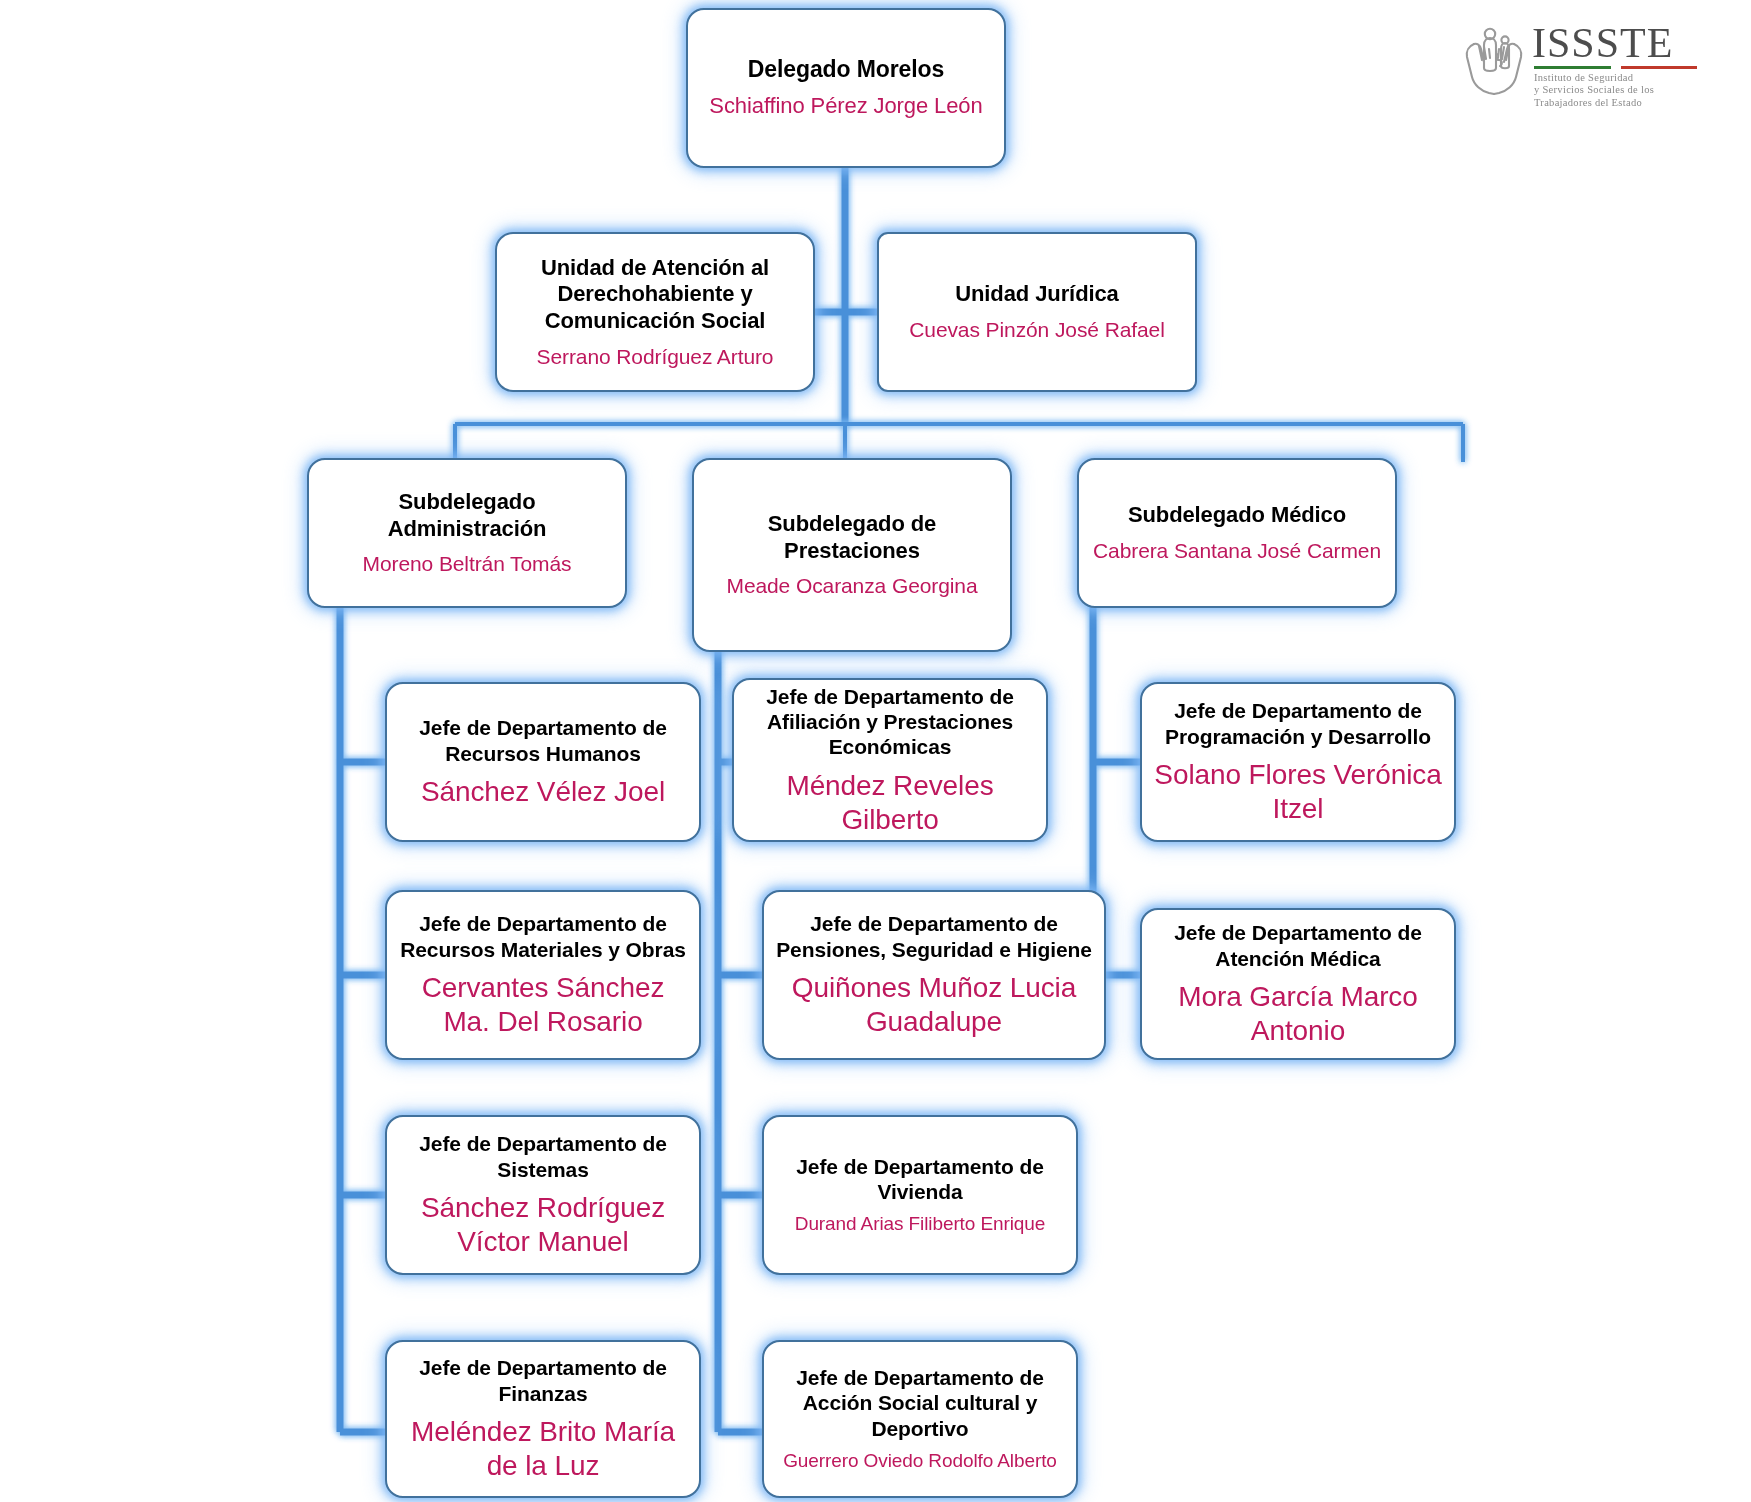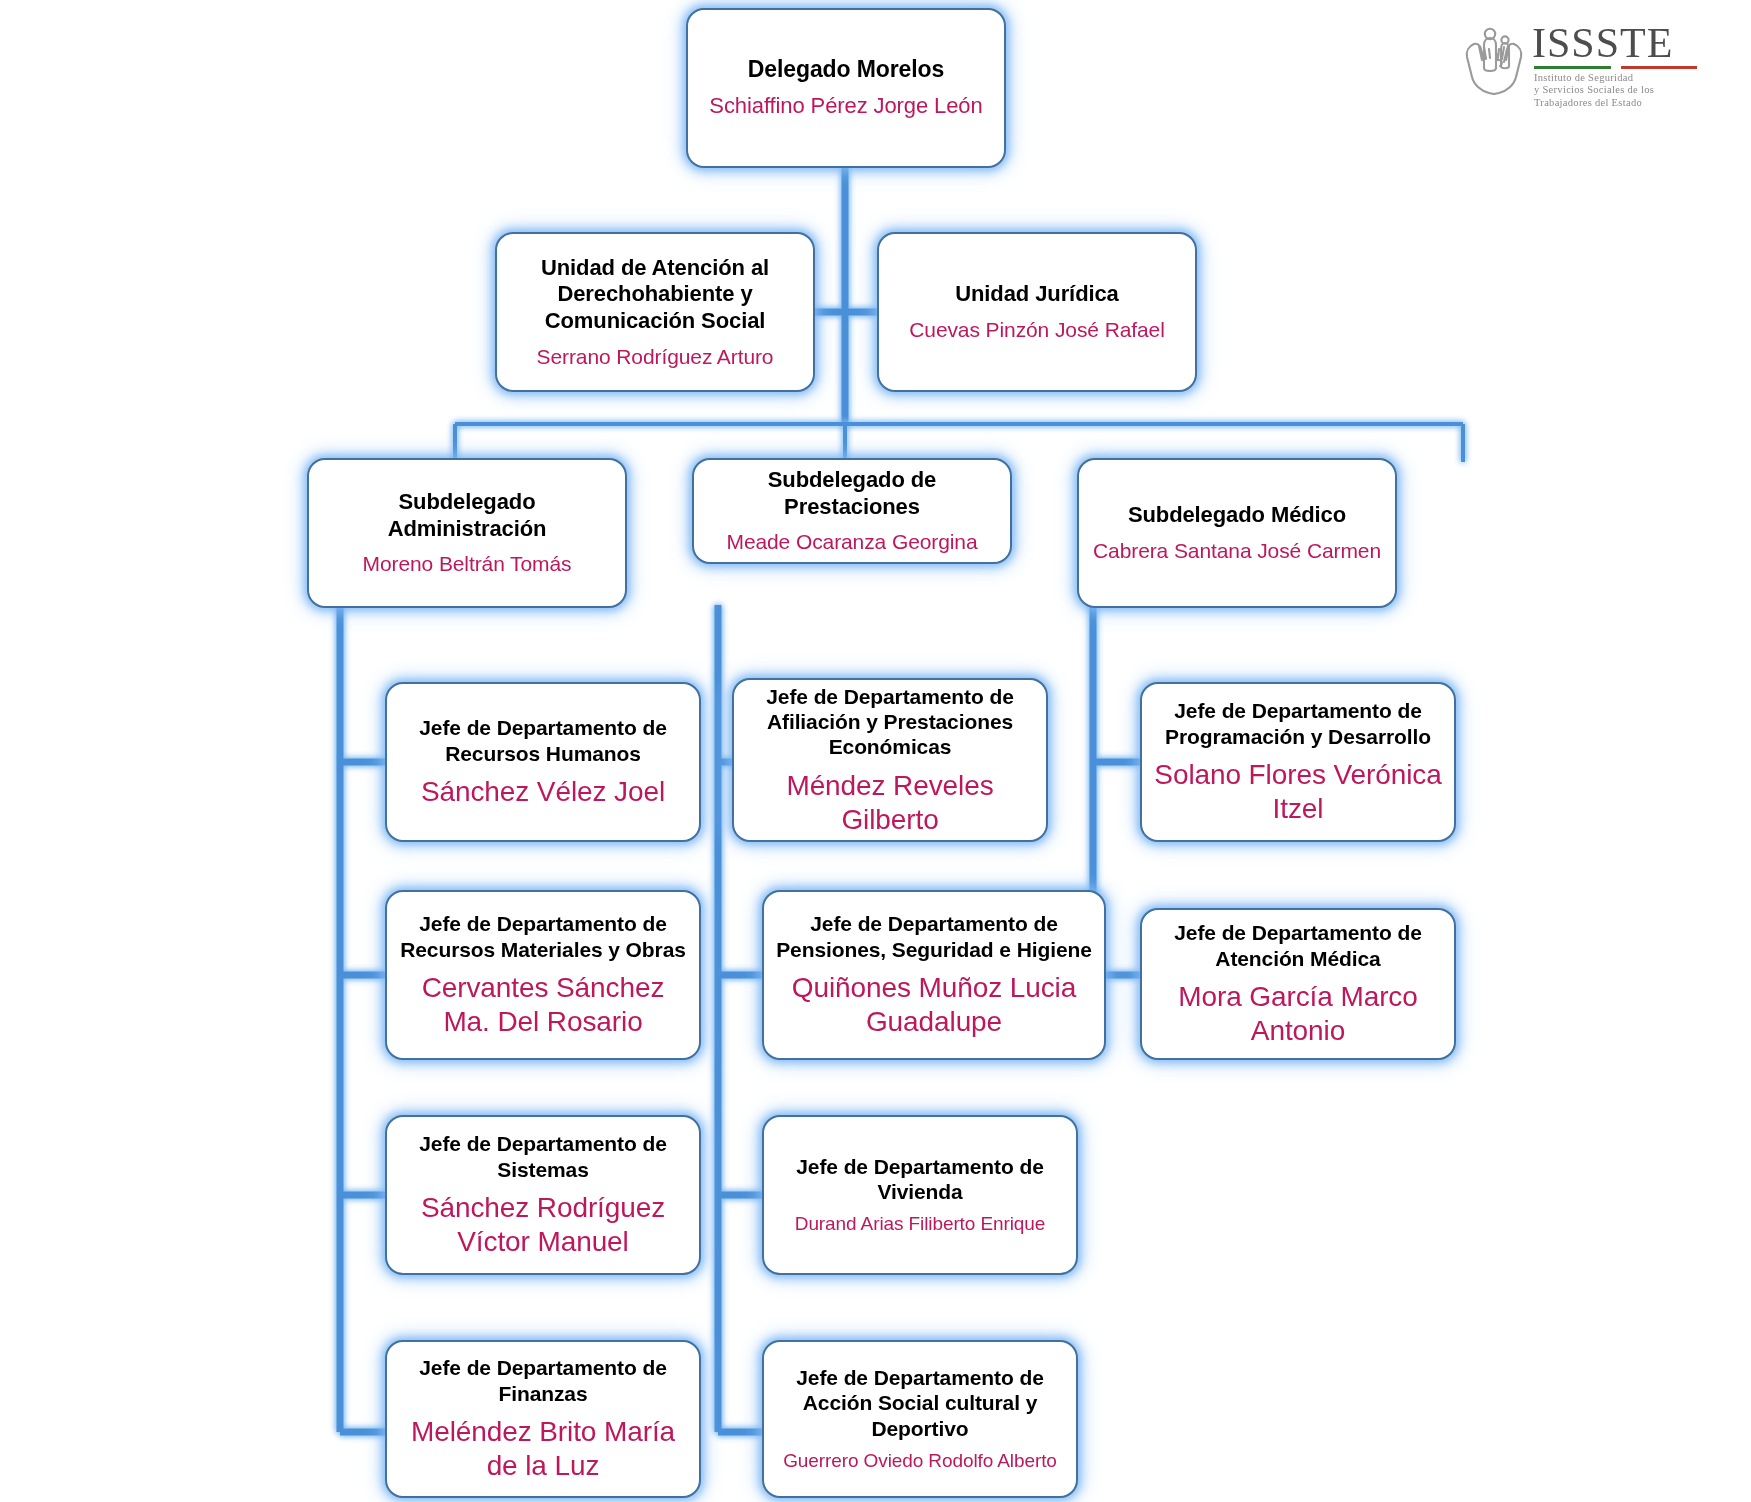--- a/index.html
+++ b/index.html
@@ -173,31 +173,31 @@
   <div class="node s-root" style="left:686px; top:8px; width:320px; height:160px;">
     <div class="title">Delegado Morelos</div>
     <div class="person">Schiaffino Pérez Jorge León</div>
   </div>
 
   <div class="node s-unit" style="left:495px; top:232px; width:320px; height:160px;">
     <div class="title">Unidad de Atención al Derechohabiente y Comunicación Social</div>
     <div class="person">Serrano Rodríguez Arturo</div>
   </div>
 
-  <div class="node s-unit" style="left:877px; top:232px; width:320px; height:160px;">
+  <div class="node s-unit" style="left:877px; top:232px; width:320px; height:160px;border-radius:11px;">
     <div class="title">Unidad Jurídica</div>
     <div class="person">Cuevas Pinzón José Rafael</div>
   </div>
 
   <div class="node s-sub" style="left:307px; top:458px; width:320px; height:150px;">
     <div class="title">Subdelegado Administración</div>
     <div class="person">Moreno Beltrán Tomás</div>
   </div>
 
-  <div class="node s-sub" style="left:692px; top:458px; width:320px; height:106px;">
+  <div class="node s-sub" style="left:692px; top:458px; width:320px; height:194px;">
     <div class="title">Subdelegado de Prestaciones</div>
     <div class="person">Meade Ocaranza Georgina</div>
   </div>
 
   <div class="node s-sub" style="left:1077px; top:458px; width:320px; height:150px;">
     <div class="title">Subdelegado Médico</div>
     <div class="person">Cabrera Santana José Carmen</div>
   </div>
 
   <div class="node s-dep" style="left:385px; top:682px; width:316px; height:160px;">

